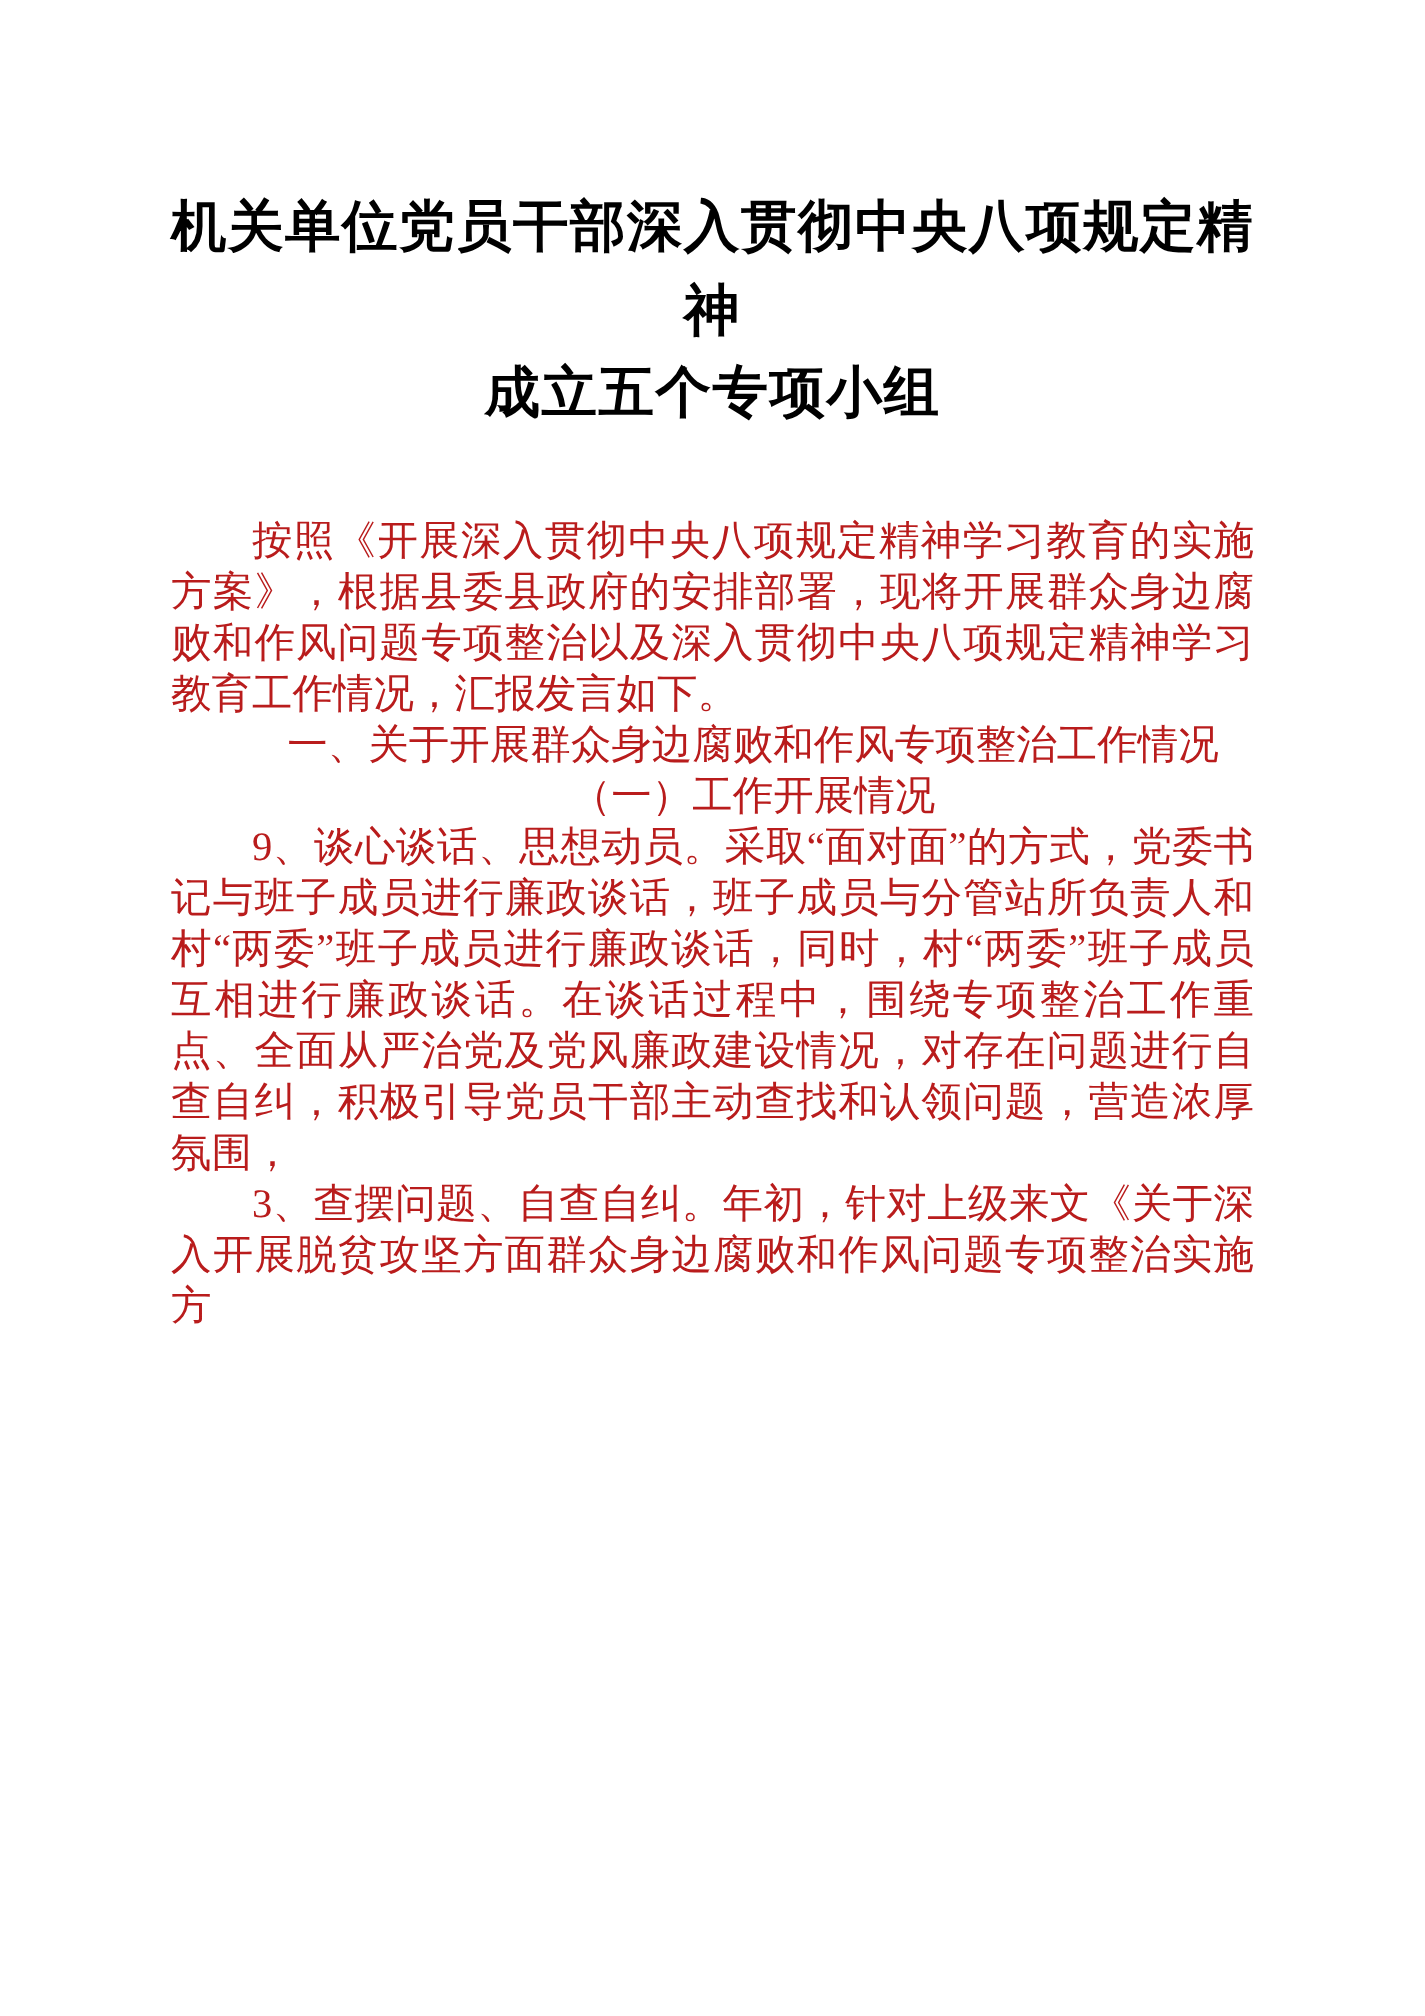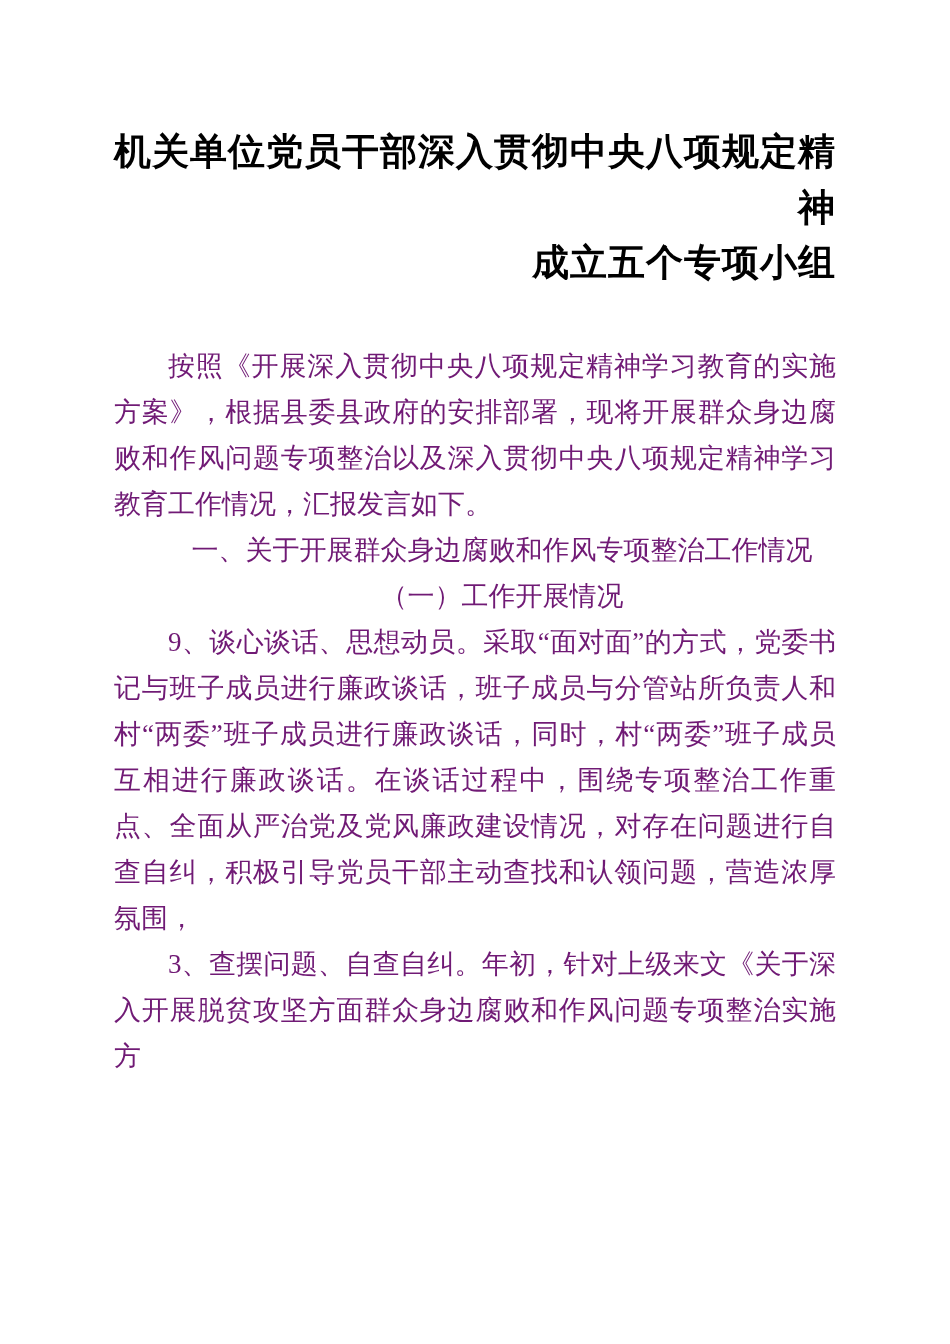--- a/index.html
+++ b/index.html
@@ -25,32 +25,31 @@
     margin: 0 0 52px 0;
     font-size: 37px;
     font-weight: bold;
     line-height: 1.5;
     text-align: center;
     letter-spacing: 1px;
     color: #000000;
   }
   .doc-title .title-line {
     display: block;
-    text-align: right;
   }
   .doc-body {
     width: 100%;
   }
   .para {
     margin: 0;
     font-size: 27px;
-    line-height: 46px;
+    line-height: 34px;
     text-align: justify;
     text-indent: 2em;
-    color: #701a75;
+    color: #b91c1c;
     word-break: break-all;
   }
   .heading1, .heading2 {
     text-align: center;
   }
 </style>
 </head>
 <body>
 
 <div class="page">

